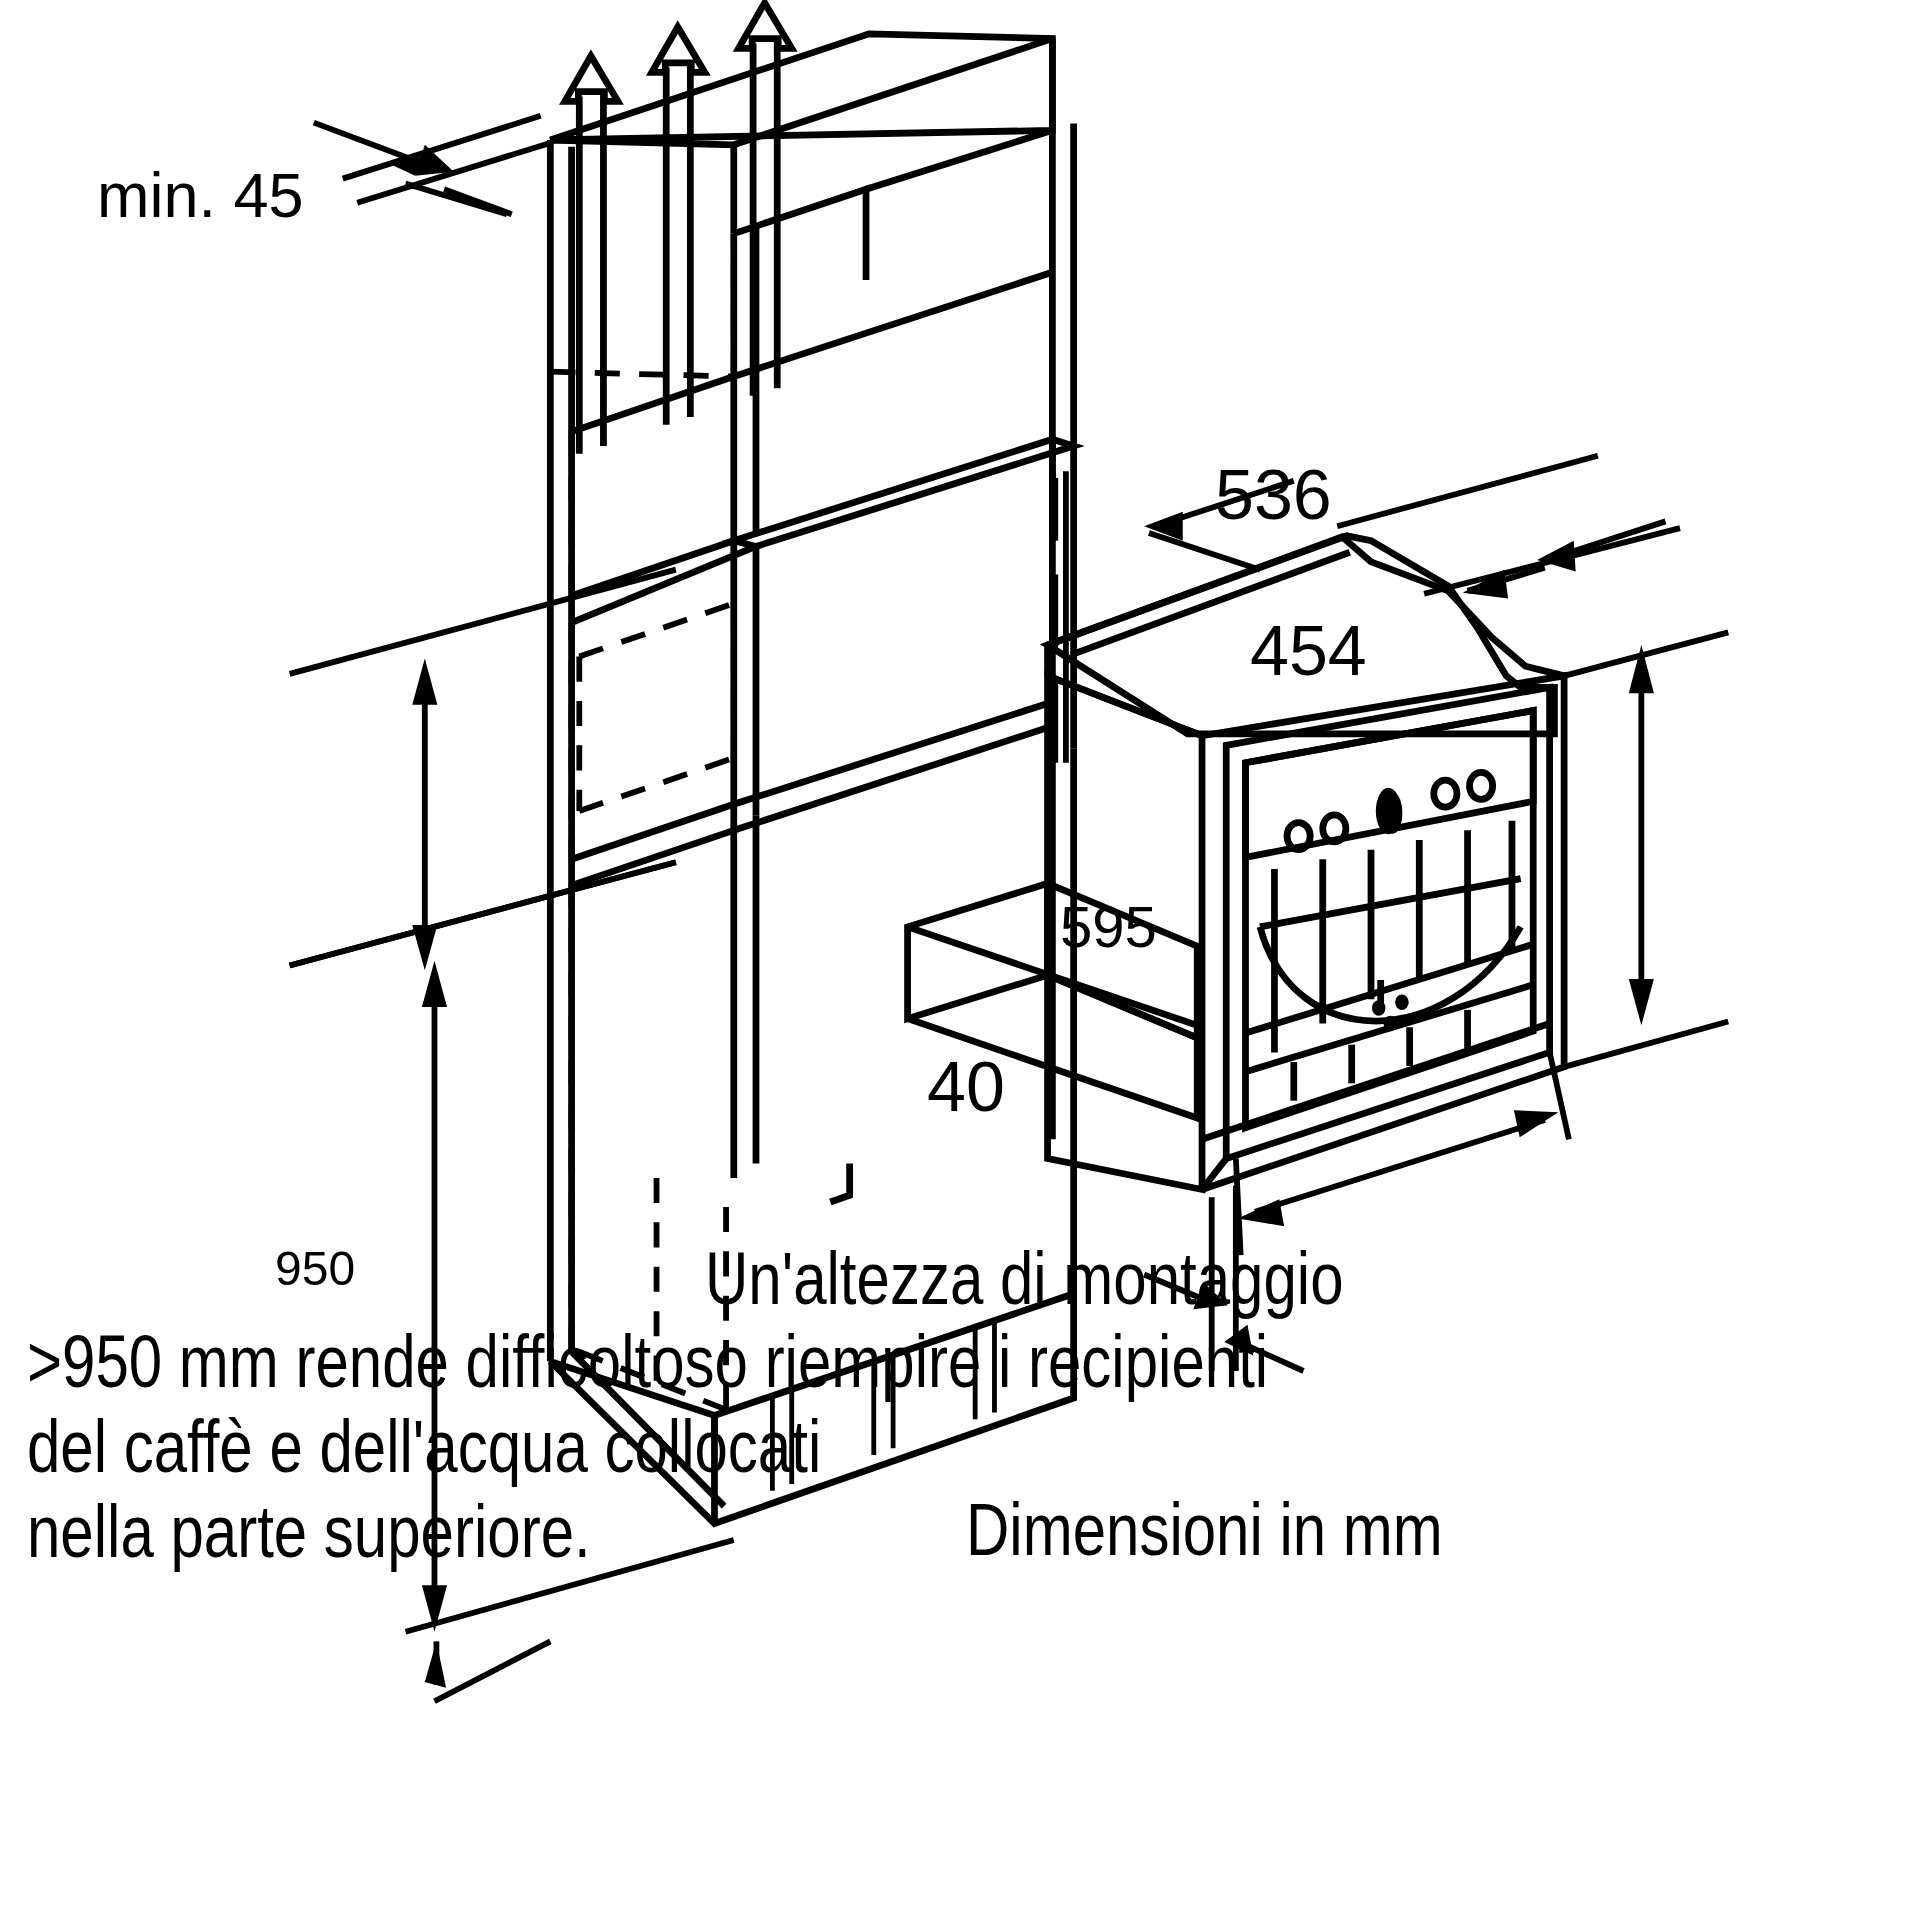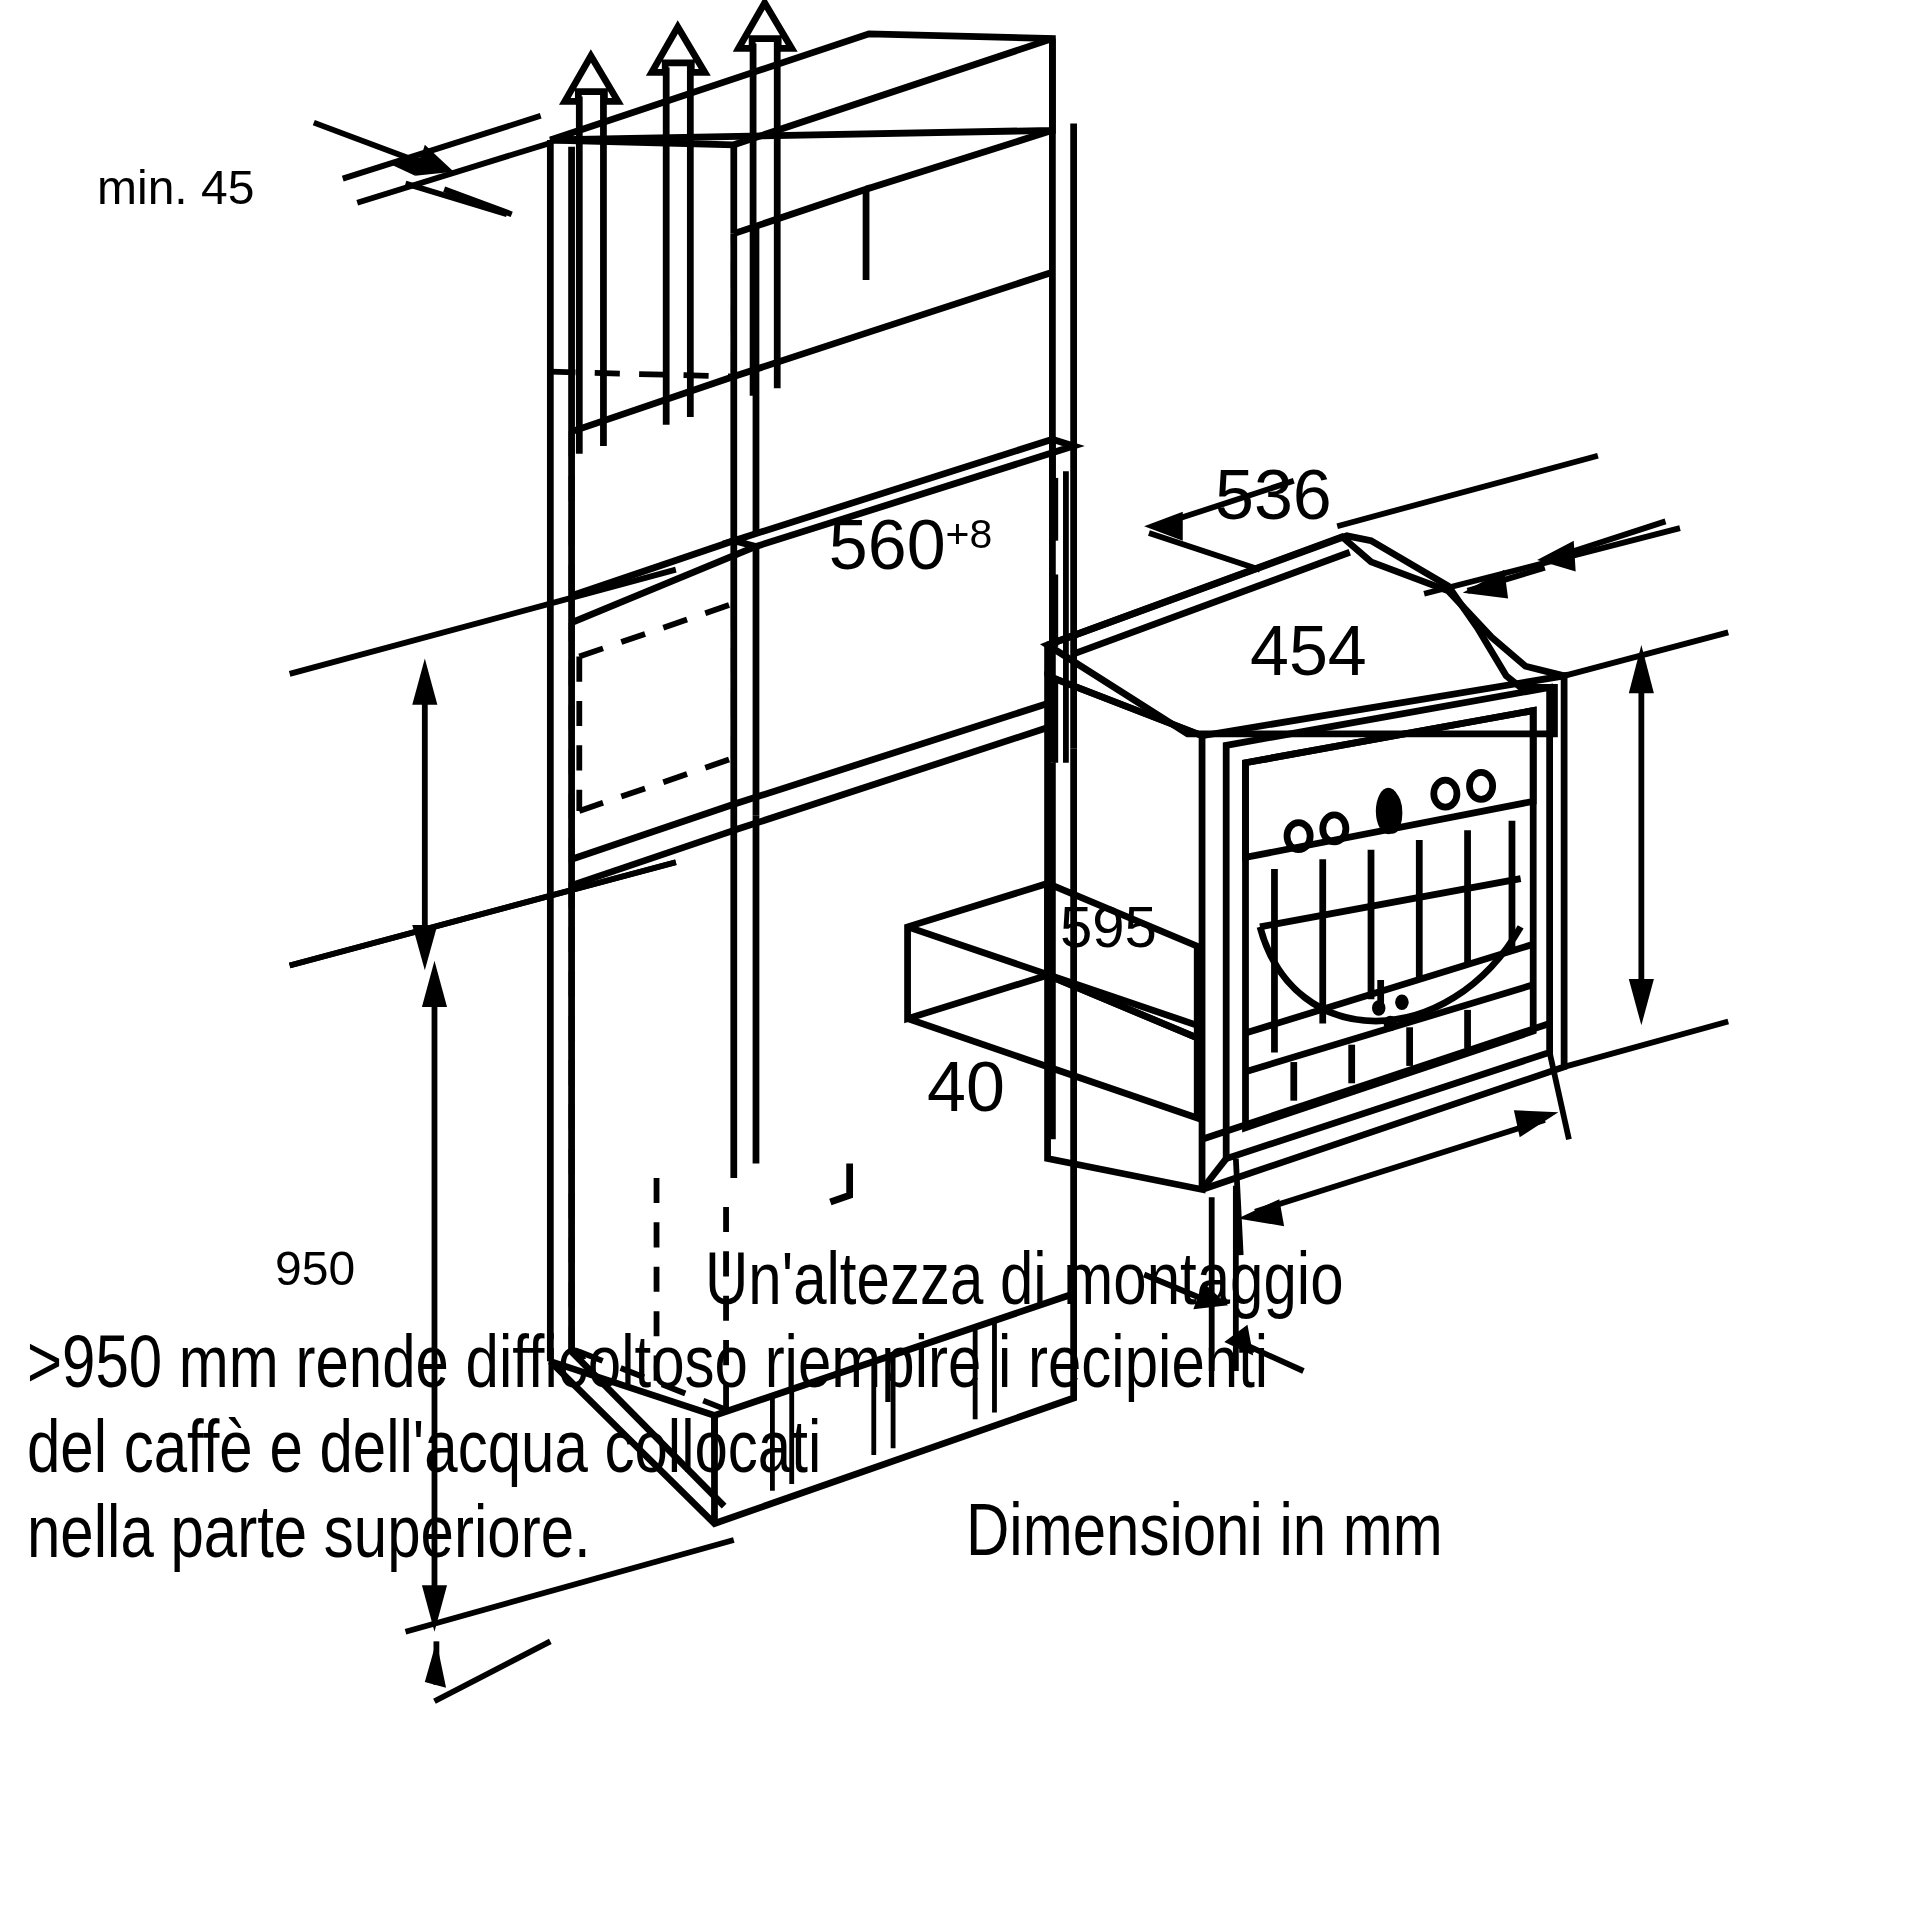--- a/index.html
+++ b/index.html
@@ -72,21 +72,21 @@
   }
   .lbl-dim {
     font-size: 66px;
     letter-spacing: 0px;
   }
   .lbl-dim .sup {
     font-size: 41px;
     vertical-align: 21px;
   }
   .lbl-min {
-    font-size: 48px;
+    font-size: 63px;
   }
   .note {
     position: absolute;
     color: #000000;
     font-family: "Liberation Sans Narrow", "Liberation Sans", sans-serif;
     font-stretch: condensed;
     transform: scaleX(0.80);
     transform-origin: left top;
     white-space: pre;
     line-height: 1.12;
@@ -327,23 +327,20 @@
     <g>
       <path class="dim" d="M 570 1700 L 450 1762"></path>
       <polygon class="solidfill" points="452,1700 462,1748 440,1742"></polygon>
       <path class="dim" d="M 452 1700 L 452 1745"></path>
     </g>
 
   </svg>
 
   <div class="lbl lbl-min" style="left:97px; top:164px;">min. 45</div>
 
-  <div class="lbl lbl-dim" style="left:751px; top:440px; font-size:70px;">
-    <span>560</span><span class="sup">+8</span>
-  </div>
 
 
   <div class="lbl lbl-dim" style="left:275px; top:1197px; font-size:48px;margin-top:48px;">950</div>
 
   <div class="lbl lbl-dim" style="left:1215px; top:460px; font-size:70px;">536</div>
 
   <div class="lbl lbl-dim" style="left:1250px; top:616px; font-size:70px;text-align:center;">454</div>
 
   <div class="lbl lbl-dim" style="left:1060px; top:898px; font-size:58px;">595</div>
 

